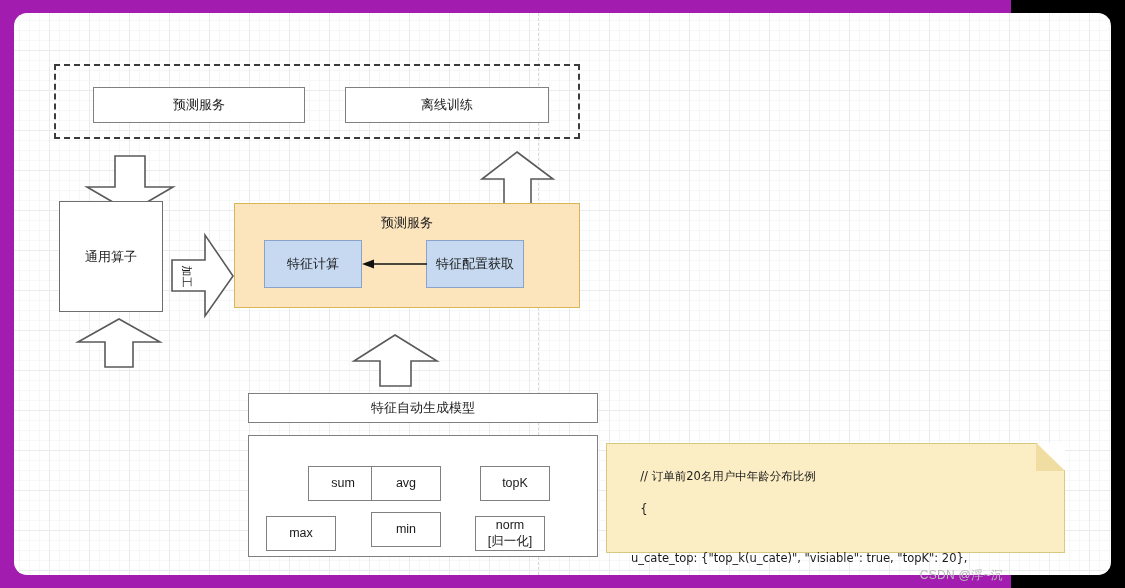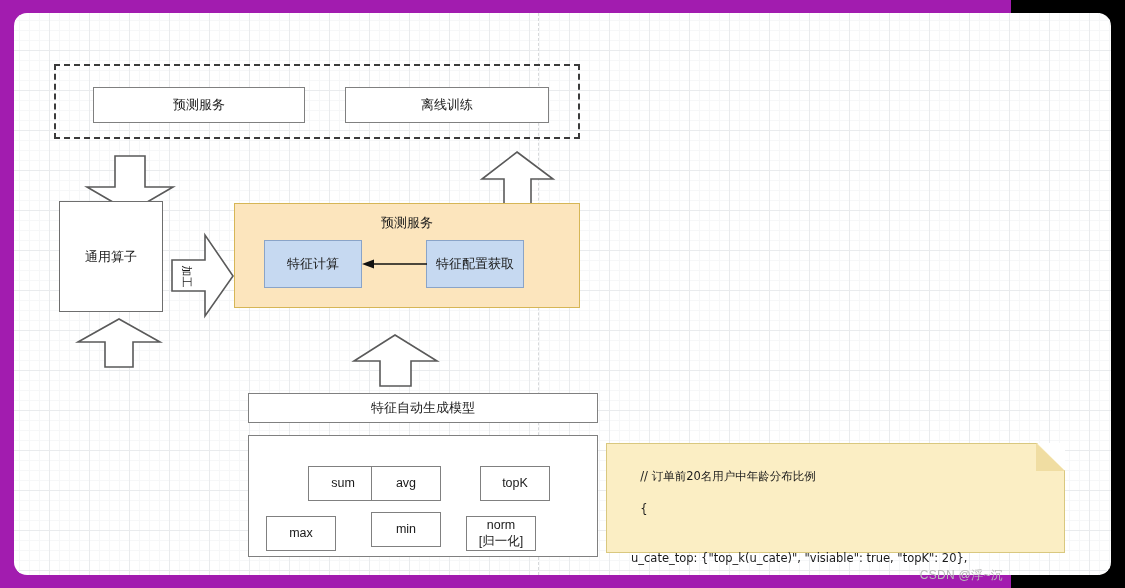--- a/index.html
+++ b/index.html
@@ -318,21 +318,21 @@
       <div class="op-cell" style="left:231px; top:30px; width:70px; height:35px;">
         <span>topK</span>
       </div>
 
       <div class="op-cell" style="left:17px;  top:80px; width:70px; height:35px;">
         <span>max</span>
       </div>
       <div class="op-cell" style="left:122px; top:76px; width:70px; height:35px;">
         <span>min</span>
       </div>
-      <div class="op-cell" style="left:217px; top:80px; width:70px; height:35px; flex-direction:column;">
+      <div class="op-cell" style="left:226px; top:80px; width:70px; height:35px; flex-direction:column;">
         <span>norm</span>
         <span>[归一化]</span>
       </div>
     </div>
 
     <div id="note">
       <div id="note-fold-mask"></div>
       <div id="note-fold-shade"></div>
       <div id="note-body">
         <span>// 订单前20名用户中年龄分布比例</span><br>

